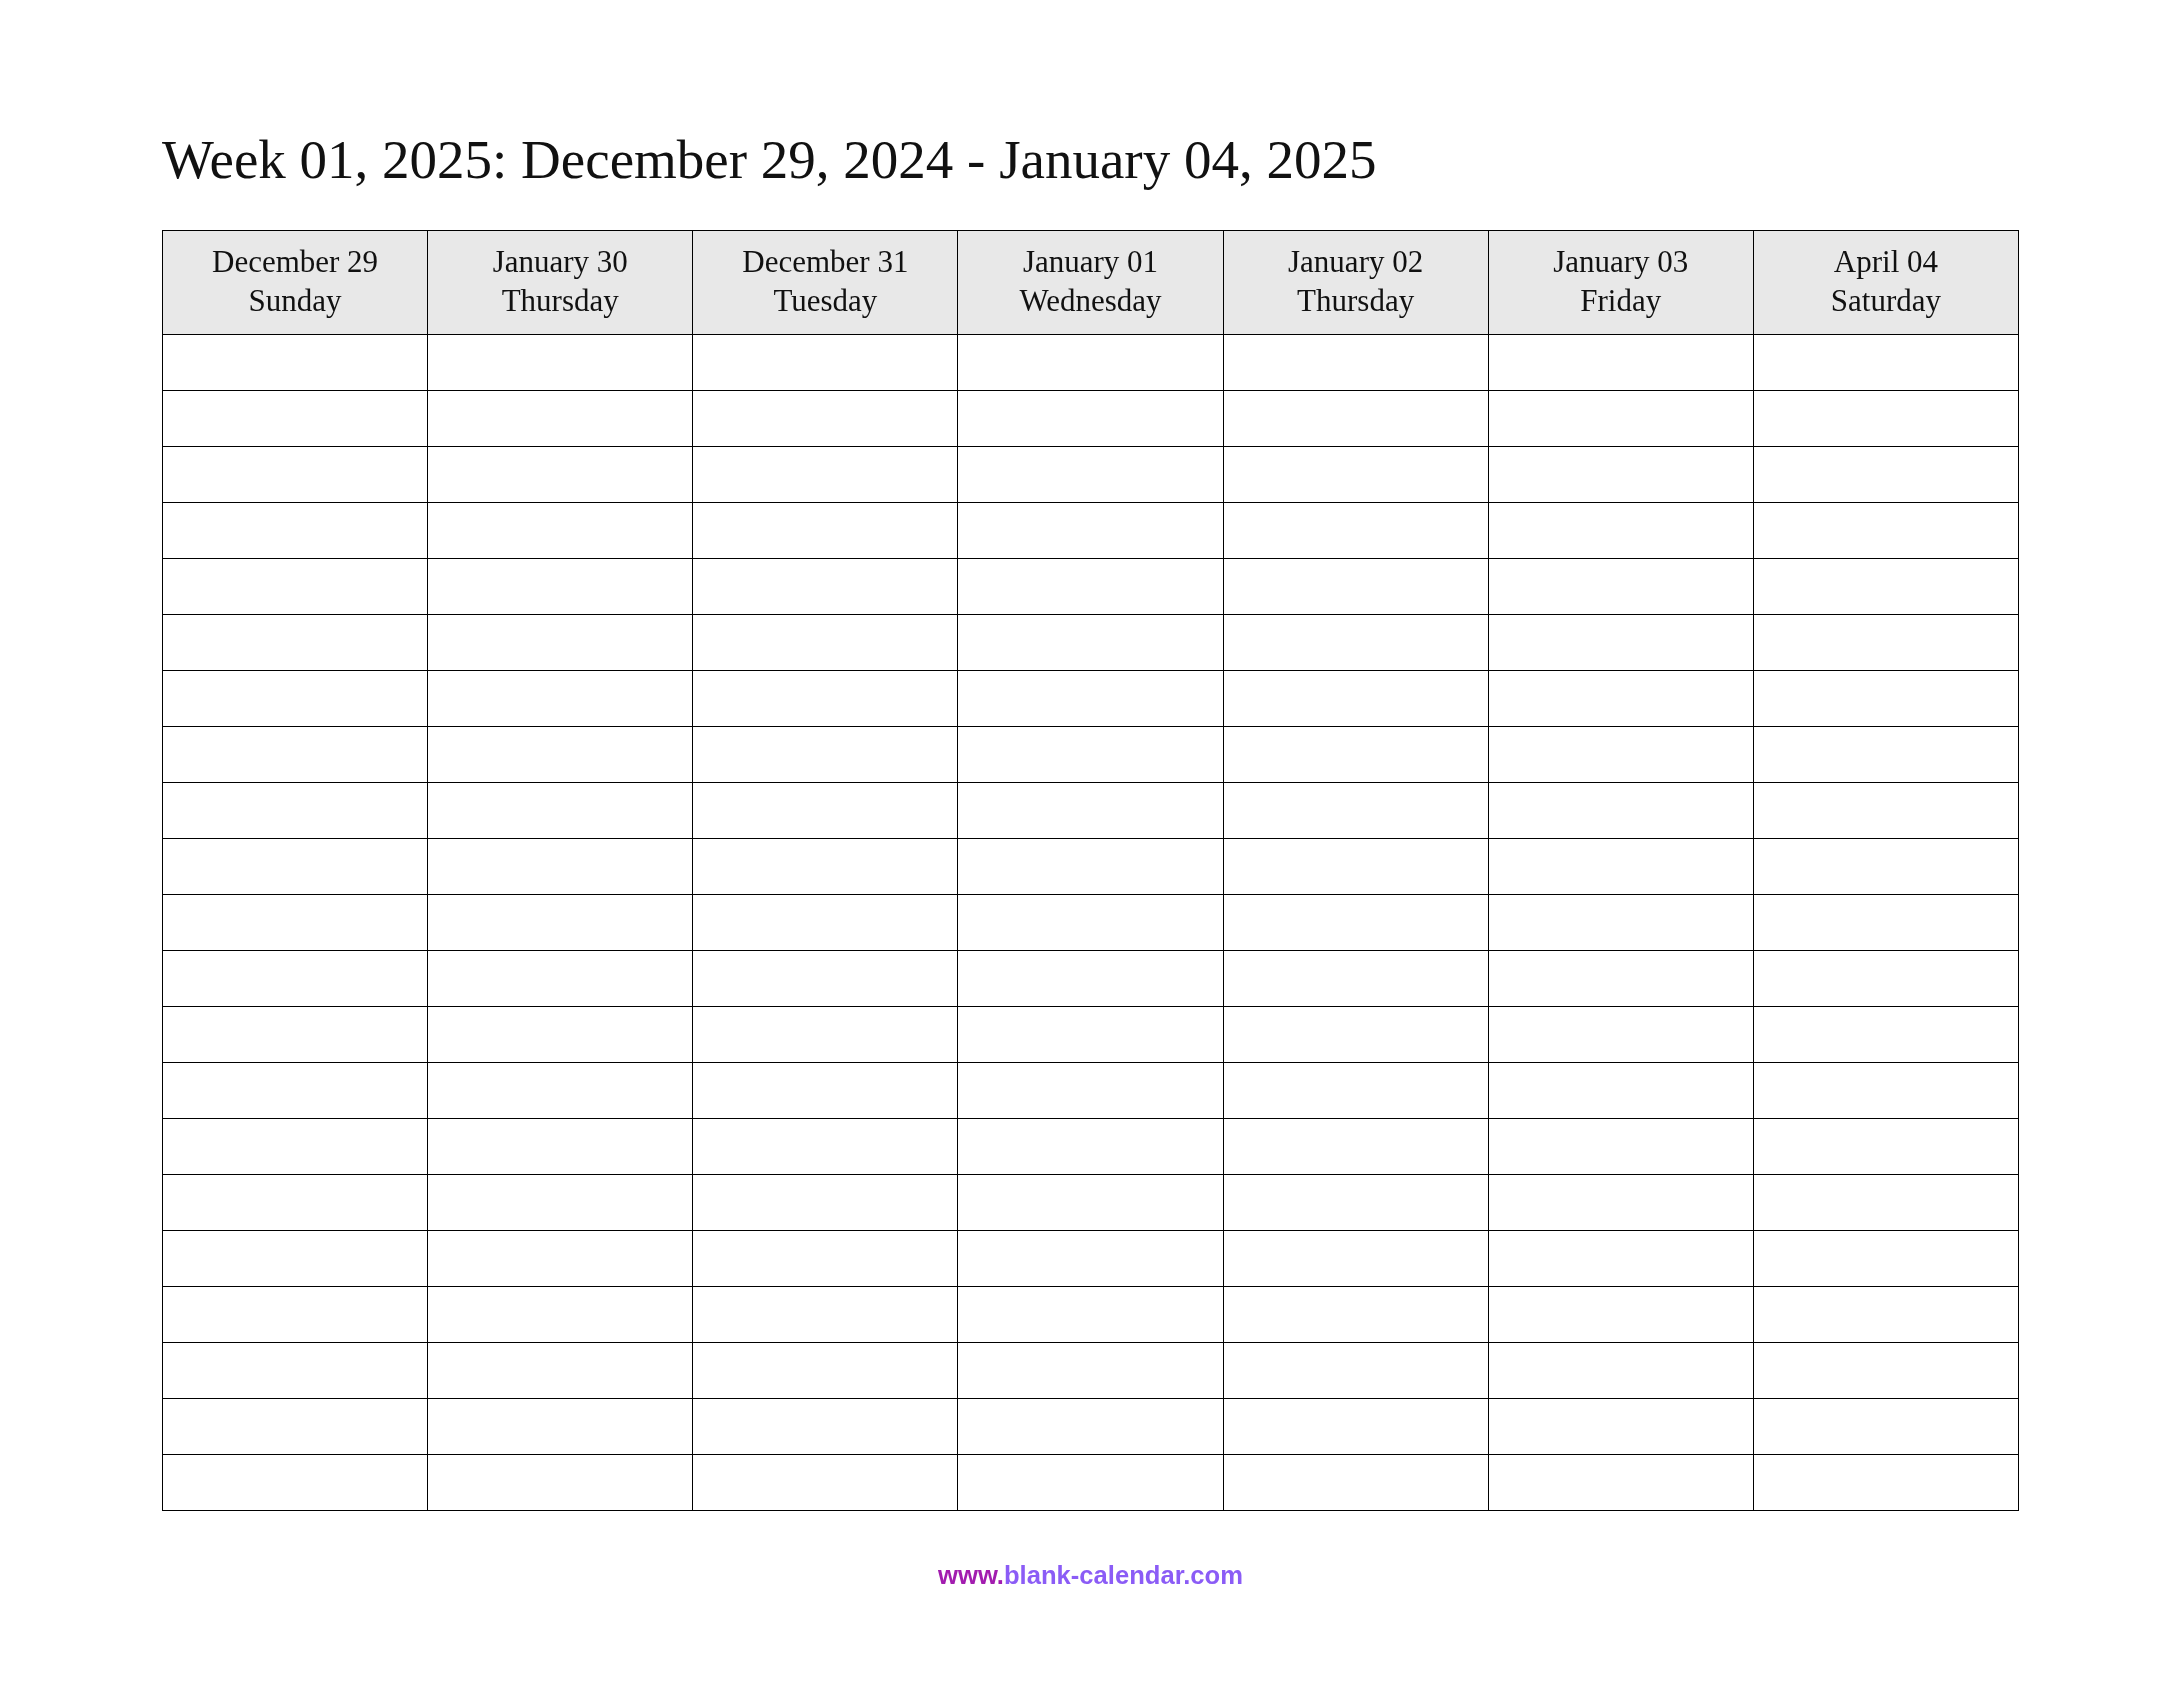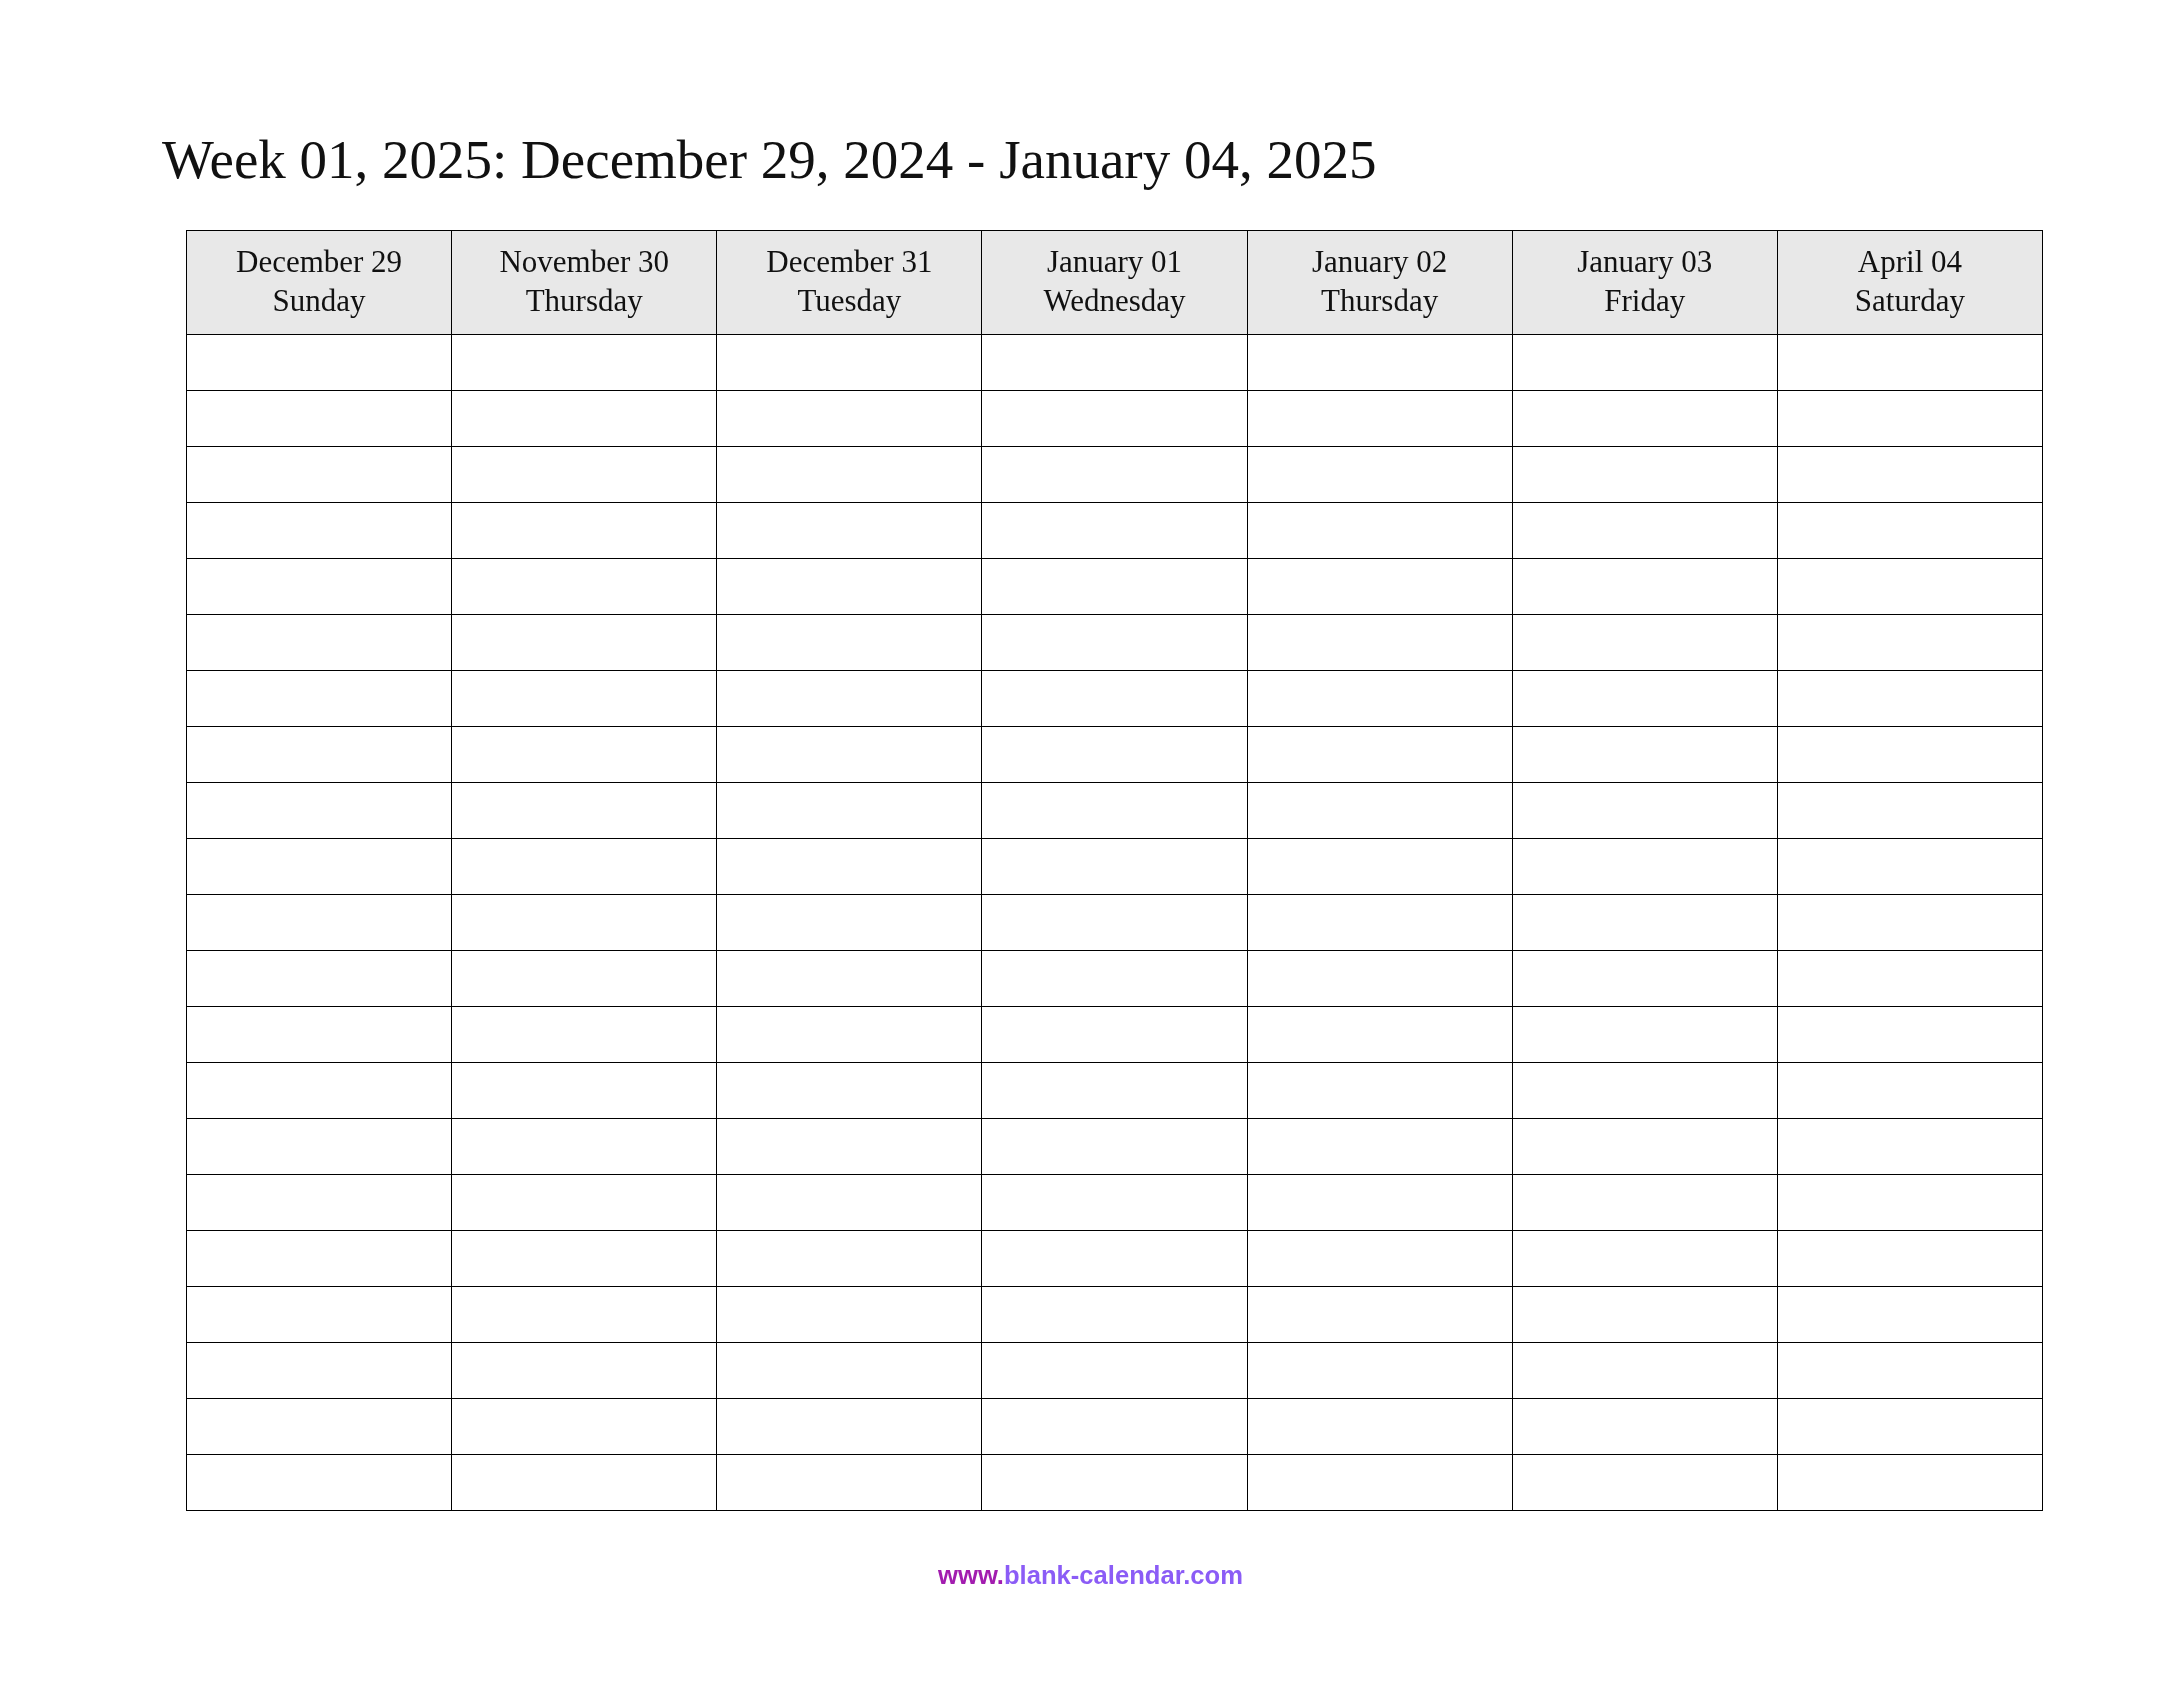--- a/index.html
+++ b/index.html
@@ -21,21 +21,20 @@
   .title {
     font-size: 55px;
     font-weight: normal;
     margin: 0 0 39px 0;
     color: #111;
   }
   table.calendar {
     border-collapse: collapse;
     width: 100%;
     table-layout: fixed;
-    margin-left: 24px;
   }
   table.calendar th,
   table.calendar td {
     border: 1.7px solid #000;
   }
   table.calendar th {
     background: #e8e8e8;
     font-weight: normal;
     font-size: 31px;
     line-height: 1.25;
@@ -71,21 +70,21 @@
   <h1 class="title">Week 01, 2025: December 29, 2024 - January 04, 2025</h1>
 
   <table class="calendar">
     <thead>
       <tr>
         <th>
           <span class="date-line">December 29</span>
           <span class="dow-line">Sunday</span>
         </th>
         <th>
-          <span class="date-line">November 30</span>
+          <span class="date-line">January 30</span>
           <span class="dow-line">Thursday</span>
         </th>
         <th>
           <span class="date-line">December 31</span>
           <span class="dow-line">Tuesday</span>
         </th>
         <th>
           <span class="date-line">January 01</span>
           <span class="dow-line">Wednesday</span>
         </th>

